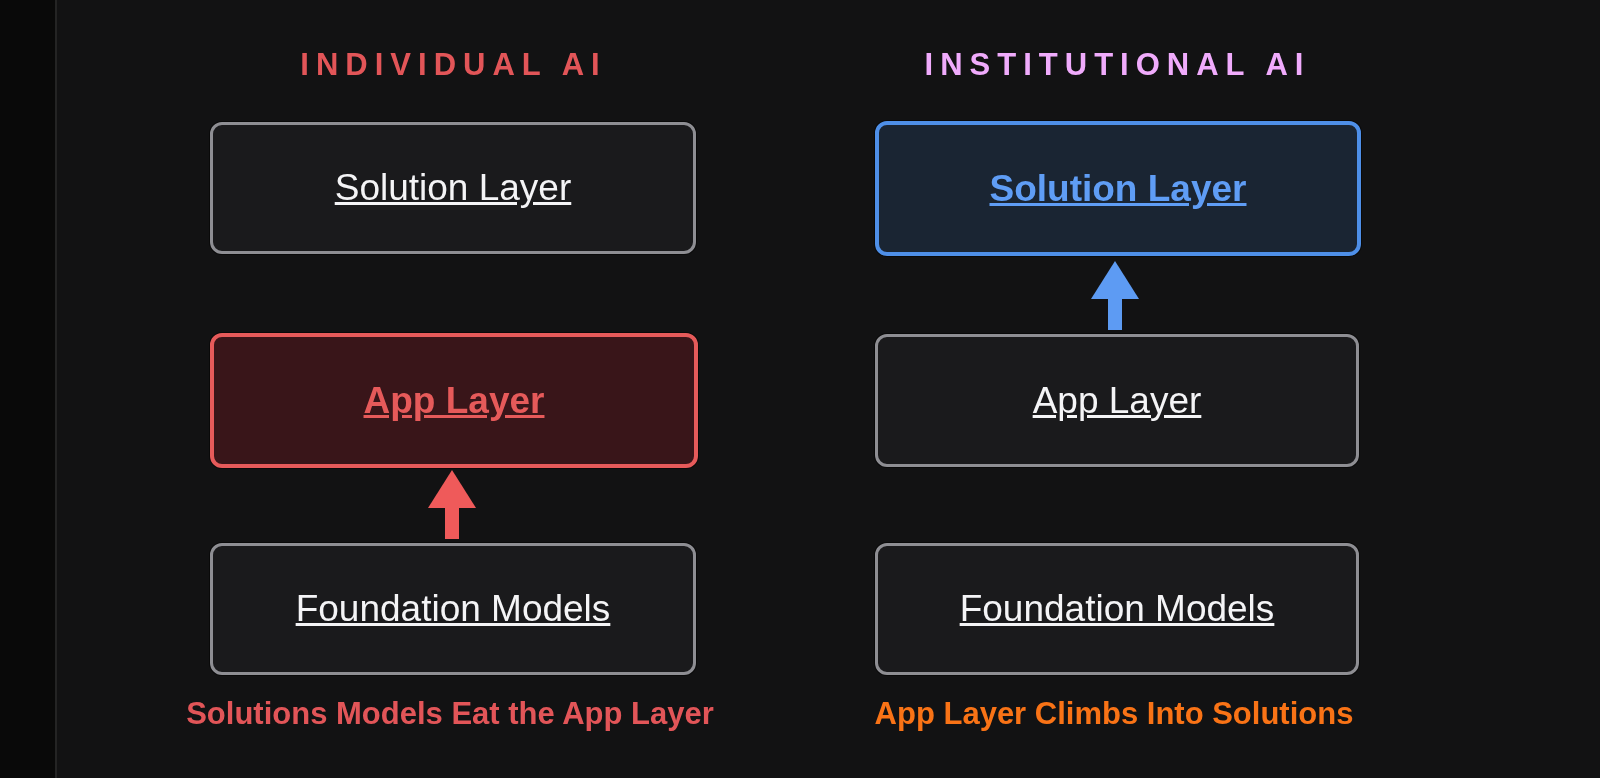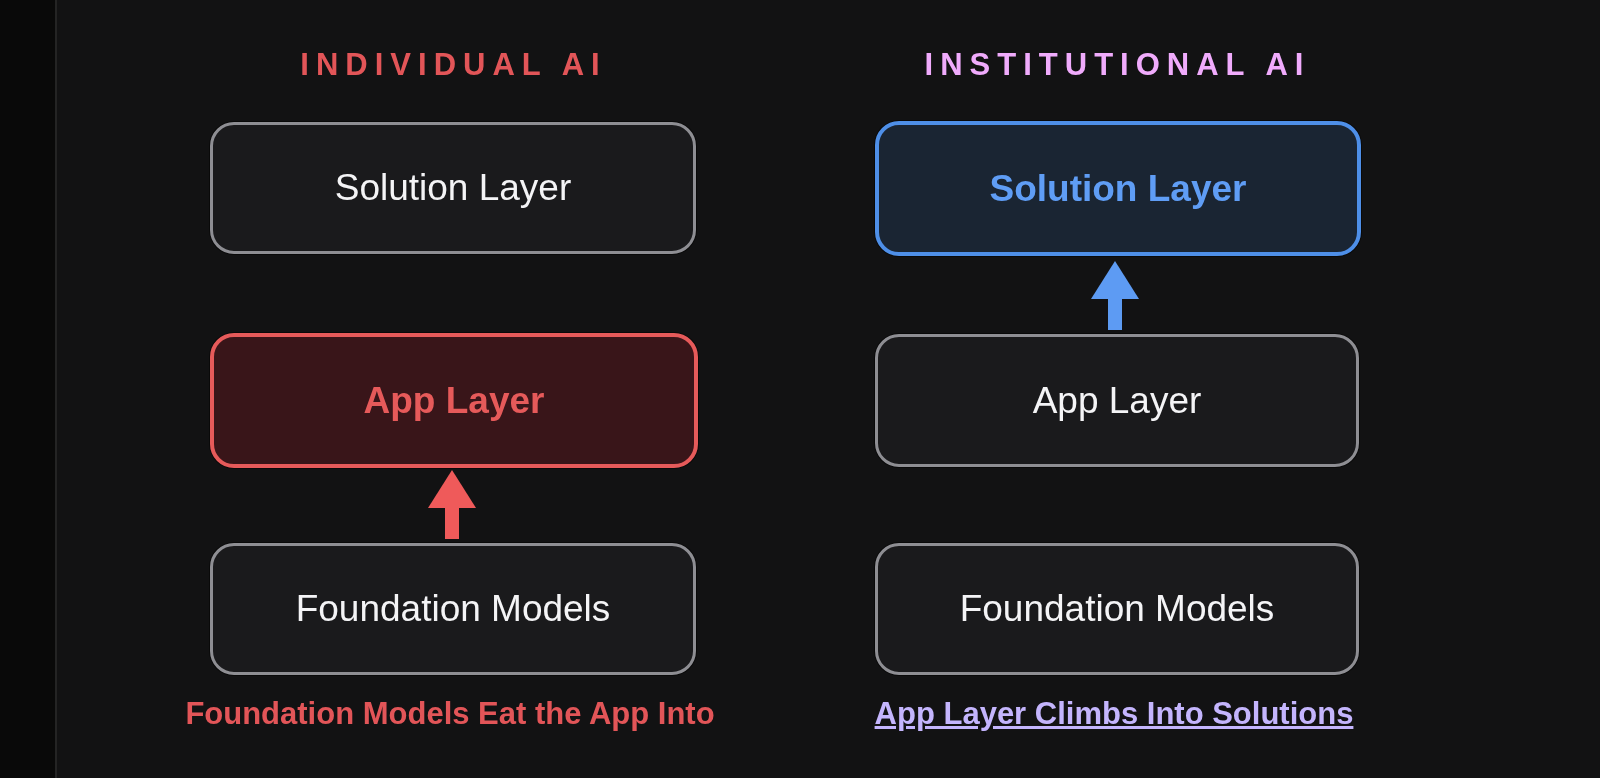--- a/index.html
+++ b/index.html
@@ -23,27 +23,28 @@
     display: flex; align-items: center; justify-content: center;
     font-size: 31px; font-weight: 700;
     letter-spacing: 7px;
     text-indent: 7px; 
   }
   .heading.red  { color: #e25558; }
   .heading.blue { color: #f0abfc; }
 
   .box {
     position: absolute;
-    border-radius: 24px;
+    border-radius: 12px;
     display: flex; align-items: center; justify-content: center;
     font-size: 37px;
     background: #1a1a1c;
     border: 3px solid #8e8e93;
     color: #f4f4f6;
     box-shadow: 0 0 0 1px rgba(0,0,0,0.5);
+    text-decoration: underline;
   }
   .box.accent-red {
     background: #391519;
     border: 4px solid #e65a5a;
     color: #e65a5a;
     font-weight: 700;
   }
   .box.accent-blue {
     background: #1a2533;
     border: 4px solid #4e8fe8;
@@ -67,21 +68,21 @@
   }
   .arrow.red  { color: #ef5a5a; }
   .arrow.blue { color: #5d9bf3; }
 
   .caption {
     position: absolute; top: 693px; height: 42px;
     display: flex; align-items: center; justify-content: center;
     font-size: 31px; font-weight: 700;
   }
   .caption.red  { color: #e25558; }
-  .caption.blue { color: #c4b5fd; text-decoration: underline; }
+  .caption.blue { color: #f97316; }
 
   
   .col-left-heading { left: 210px; width: 480px; }
   .box-l1 { left: 210px; top: 122px; width: 480px; height: 126px; }
   .box-l2 { left: 210px; top: 333px; width: 480px; height: 127px; }
   .arrow-left { left: 428px; top: 470px; }
   .box-l3 { left: 210px; top: 543px; width: 480px; height: 126px; }
   .caption-left { left: 100px; width: 700px; }
 
   
@@ -105,21 +106,21 @@
 
   <div class="box accent-red box-l2">App Layer</div>
 
   <div class="arrow red arrow-left">
     <div class="head"></div>
     <div class="stem"></div>
   </div>
 
   <div class="box box-l3">Foundation Models</div>
 
-  <div class="caption red caption-left">Foundation Models Eat the App Into</div>
+  <div class="caption red caption-left">Solutions Models Eat the App Layer</div>
 
   <div class="heading blue col-right-heading">INSTITUTIONAL AI</div>
 
   <div class="box accent-blue box-r1">Solution Layer</div>
 
   <div class="arrow blue arrow-right">
     <div class="head"></div>
     <div class="stem"></div>
   </div>
 

